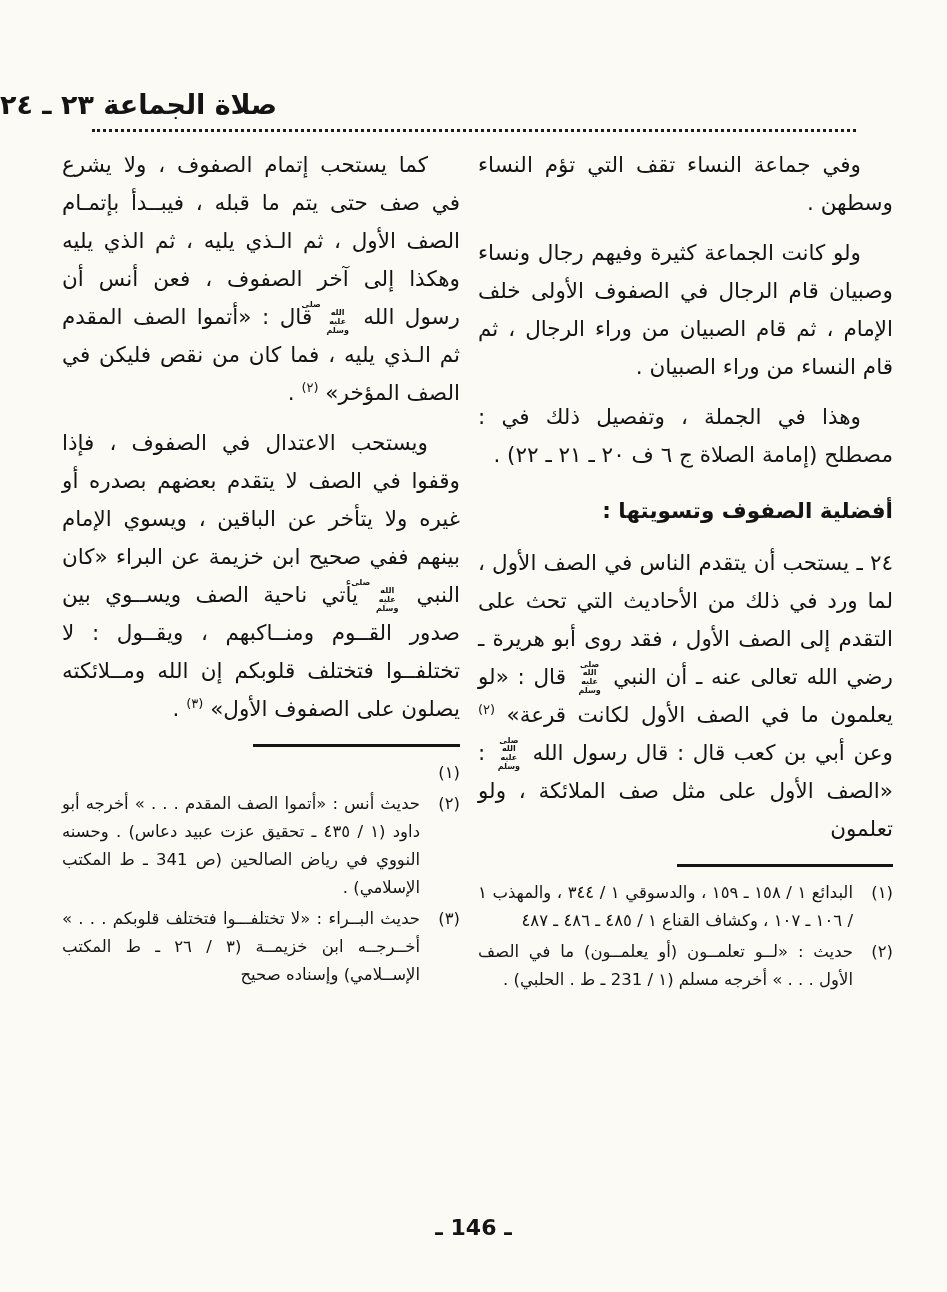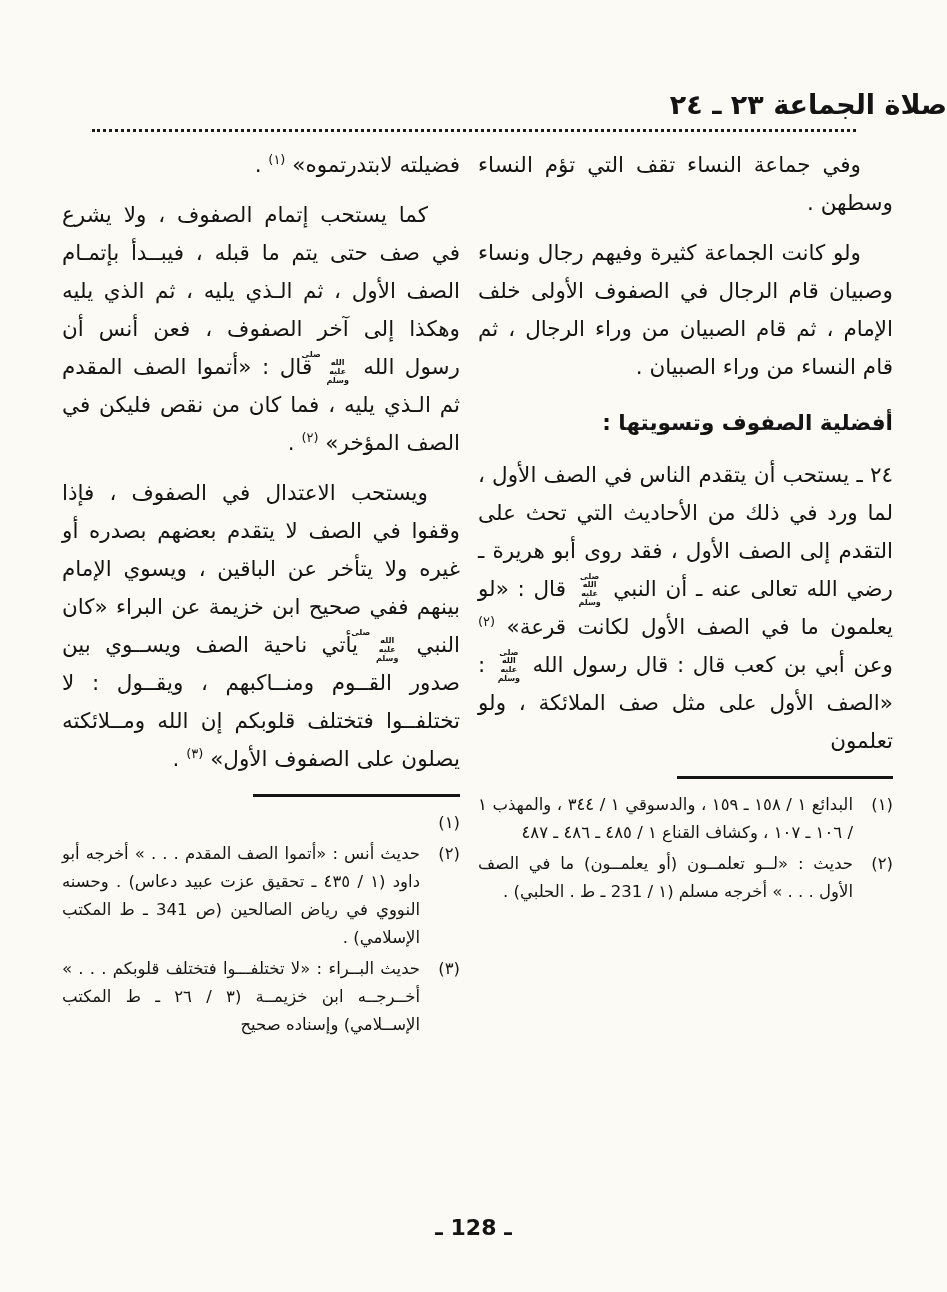--- a/index.html
+++ b/index.html
@@ -8,21 +8,21 @@
     height: 1292px;
     background: #fbfaf5;
     color: #141414;
     direction: rtl;
     font-family: "DejaVu Sans", sans-serif;
     position: relative;
     overflow: hidden;
   }
   .page-header { padding-top: 88px; }
   .page-title {
-    text-align: right;
+    text-align: left;
     font-weight: bold;
     font-size: 27px;
     line-height: 34px;
   }
   .title-divider {
     width: 764px;
     height: 0;
     margin: 7px auto 0;
     border-top: 3px dotted #1c1c1c;
   }
@@ -91,39 +91,39 @@
   <div class="page-title">صلاة الجماعة ٢٣ ـ ٢٤</div>
   <div class="title-divider"></div>
 </header>
 
 <main class="columns">
 
   <section class="column right-col">
     <div class="col-body">
         <div class="para indent"><span>وفي جماعة النساء تقف التي تؤم النساء وسطهن .</span></div>
         <div class="para indent"><span>ولو كانت الجماعة كثيرة وفيهم رجال ونساء وصبيان قام الرجال في الصفوف الأولى خلف الإمام ، ثم قام الصبيان من وراء الرجال ، ثم قام النساء من وراء الصبيان .</span></div>
+        <div class="para indent"><span>وهذا في الجملة ، وتفصيل ذلك في : مصطلح (إمامة الصلاة ج ٦ ف ٢٠ ـ ٢١ ـ ٢٢) .</span></div>
         <div class="para heading"><span>أفضلية الصفوف وتسويتها :</span></div>
         <div class="para"><span>٢٤ ـ يستحب أن يتقدم الناس في الصف الأول ، لما ورد في ذلك من الأحاديث التي تحث على التقدم إلى الصف الأول ، فقد روى أبو هريرة ـ رضي الله تعالى عنه ـ أن النبي </span><span class="run-saw">صلى الله عليه وسلم</span><span> قال : «لو يعلمون ما في الصف الأول لكانت قرعة» </span><span class="run-sup">(٢)</span><span> وعن أبي بن كعب قال : قال رسول الله </span><span class="run-saw">صلى الله عليه وسلم</span><span> : «الصف الأول على مثل صف الملائكة ، ولو تعلمون</span></div>
       </div>
     <div class="fn-rule"></div>
     <div class="col-footnotes">
         <div class="footnote">
           <span class="fn-marker">(١)</span>
           <div class="fn-text"><span>البدائع ١ / ١٥٨ ـ ١٥٩ ، والدسوقي ١ / ٣٤٤ ، والمهذب ١ / ١٠٦ ـ ١٠٧ ، وكشاف القناع ١ / ٤٨٥ ـ ٤٨٦ ـ ٤٨٧</span></div>
         </div>
         <div class="footnote">
           <span class="fn-marker">(٢)</span>
           <div class="fn-text"><span>حديث : «لــو تعلمــون (أو يعلمــون) ما في الصف الأول . . . » أخرجه مسلم (١ / 231 ـ ط . الحلبي) .</span></div>
         </div>
       </div>
   </section>
 
   <section class="column left-col">
     <div class="col-body">
-        <div class="para"><span>فضيلته لابتدرتموه» </span><span class="run-sup">(١)</span><span> .</span></div>
         <div class="para indent"><span>كما يستحب إتمام الصفوف ، ولا يشرع في صف حتى يتم ما قبله ، فيبــدأ بإتمـام الصف الأول ، ثم الـذي يليه ، ثم الذي يليه وهكذا إلى آخر الصفوف ، فعن أنس أن رسول الله </span><span class="run-saw">صلى الله عليه وسلم</span><span> قال : «أتموا الصف المقدم ثم الـذي يليه ، فما كان من نقص فليكن في الصف المؤخر» </span><span class="run-sup">(٢)</span><span> .</span></div>
         <div class="para indent"><span>ويستحب الاعتدال في الصفوف ، فإذا وقفوا في الصف لا يتقدم بعضهم بصدره أو غيره ولا يتأخر عن الباقين ، ويسوي الإمام بينهم ففي صحيح ابن خزيمة عن البراء «كان النبي </span><span class="run-saw">صلى الله عليه وسلم</span><span> يأتي ناحية الصف ويســوي بين صدور القــوم ومنــاكبهم ، ويقــول : لا تختلفــوا فتختلف قلوبكم إن الله ومــلائكته يصلون على الصفوف الأول» </span><span class="run-sup">(٣)</span><span> .</span></div>
       </div>
     <div class="fn-rule"></div>
     <div class="col-footnotes">
         <div class="footnote">
           <span class="fn-marker">(١)</span>
         </div>
         <div class="footnote">
           <span class="fn-marker">(٢)</span>
@@ -131,13 +131,13 @@
         </div>
         <div class="footnote">
           <span class="fn-marker">(٣)</span>
           <div class="fn-text"><span>حديث البــراء : «لا تختلفـــوا فتختلف قلوبكم . . . » أخــرجــه ابن خزيمــة (٣ / ٢٦ ـ ط المكتب الإســلامي) وإسناده صحيح</span></div>
         </div>
       </div>
   </section>
 
 </main>
 
-<footer class="page-number">ـ 128 ـ</footer>
+<footer class="page-number">ـ 146 ـ</footer>
 
 </body></html>

